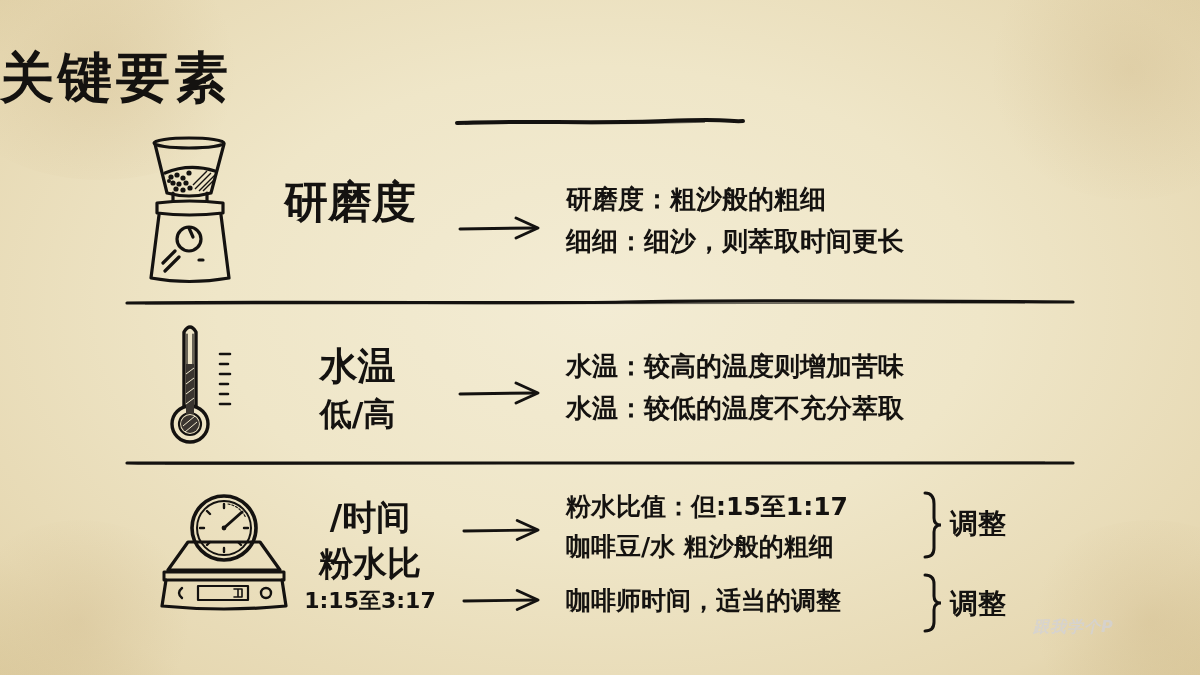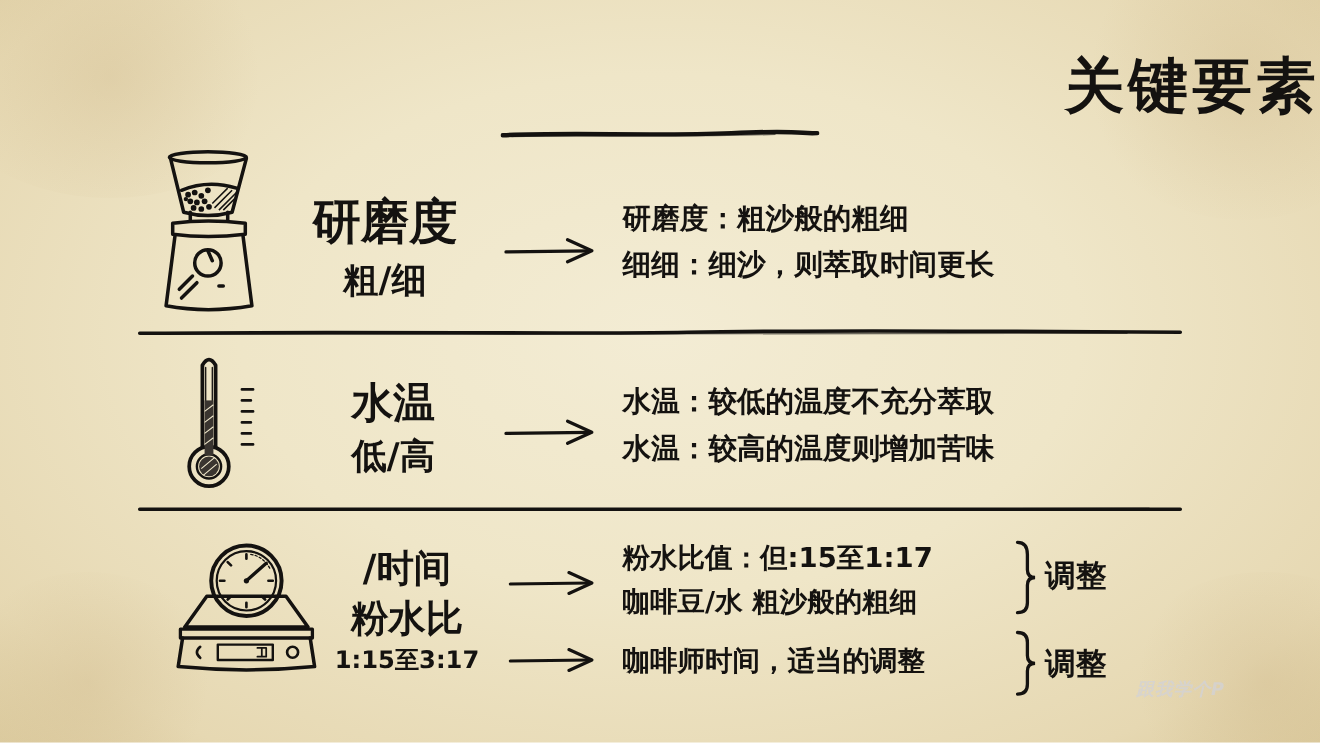--- a/index.html
+++ b/index.html
@@ -8,21 +8,21 @@
       font-family: "DejaVu Sans", "Liberation Sans", sans-serif;
       color: #141210;
       background:
         radial-gradient(ellipse at 50% 45%, #f3ecd4 0%, #efe6c8 45%, #e6d8b2 85%, #dccb9f 100%);
     }
     .stain {
       position: absolute; border-radius: 50%; pointer-events: none;
       background: radial-gradient(circle, rgba(201,176,128,0.28) 0%, rgba(201,176,128,0) 70%);
     }
     .title {
-      position: absolute; left: 0; width: 1200px; top: 38px; text-align: right;
+      position: absolute; left: 0; width: 1200px; top: 38px; text-align: left;
       font-size: 54px; font-weight: bold; letter-spacing: 4px; line-height: 80px;
     }
     .title-underline { position: absolute; left: 455px; top: 117px; width: 290px; height: 10px; }
     .divider { position: absolute; left: 125px; width: 950px; height: 10px; }
     .icon { position: absolute; }
     .label { position: absolute; text-align: center; font-weight: bold; }
     .label .main { display: block; text-align: center; }
     .arrow { position: absolute; width: 82px; height: 24px; }
     .desc { position: absolute; font-weight: bold; font-size: 26px; line-height: 42px; white-space: nowrap; }
     .brace { position: absolute; }
@@ -72,21 +72,20 @@
         <circle cx="45" cy="55" r="2.6"></circle>
       <circle cx="44" cy="40" r="2.6"></circle>
         <circle cx="24" cy="48" r="2"></circle>
     </g>
     <g stroke="#141210" stroke-width="1.4">
       <path d="M50 56 L66 40 M54 58 L70 42 M48 52 L62 38 M58 58 L70 46"></path>
     </g>
   </svg>
   <div class="label" style="left:255px;top:172px;width:190px;">
     <span class="main" style="font-size:44px;line-height:60px;">研磨度</span>
-    <span class="main" style="font-size:32px;line-height:44px;">粗/细</span>
   </div>
   <svg class="arrow" style="left:458px;top:216px;" viewBox="0 0 82 24">
     <path d="M2 13 L78 12" stroke="#141210" stroke-width="3" fill="none" stroke-linecap="round"></path>
     <path d="M58 2 L80 12 L58 22" stroke="#141210" stroke-width="3" fill="none" stroke-linecap="round" stroke-linejoin="round"></path>
   </svg>
   <div class="desc" style="left:566px;top:178px;">
     <div>研磨度：粗沙般的粗细</div>
     <div>细细：细沙，则萃取时间更长</div>
   </div>
 </div>
@@ -113,22 +112,22 @@
   </svg>
   <div class="label" style="left:290px;top:340px;width:135px;">
     <span class="main" style="font-size:38px;line-height:52px;">水温</span>
     <span class="main" style="font-size:32px;line-height:44px;">低/高</span>
   </div>
   <svg class="arrow" style="left:458px;top:381px;" viewBox="0 0 82 24">
     <path d="M2 13 L78 12" stroke="#141210" stroke-width="3" fill="none" stroke-linecap="round"></path>
     <path d="M58 2 L80 12 L58 22" stroke="#141210" stroke-width="3" fill="none" stroke-linecap="round" stroke-linejoin="round"></path>
   </svg>
   <div class="desc" style="left:566px;top:345px;">
+    <div>水温：较高的温度则增加苦味</div>
     <div>水温：较低的温度不充分萃取</div>
-    <div>水温：较高的温度则增加苦味</div>
   </div>
 </div>
 
 <svg class="divider" style="top:458px;" viewBox="0 0 950 10" preserveAspectRatio="none">
   <path d="M2 5 C 250 6, 500 4, 620 5 S 850 4, 948 5" stroke="#141210" stroke-width="3.2" fill="none" stroke-linecap="round"></path>
   <path d="M40 6 C 300 5, 700 6, 920 4" stroke="#141210" stroke-width="1.2" fill="none" opacity="0.6"></path>
 </svg>
 
 <div>
   <svg class="icon" style="left:158px;top:492px;" width="132" height="122" viewBox="0 0 132 122">

